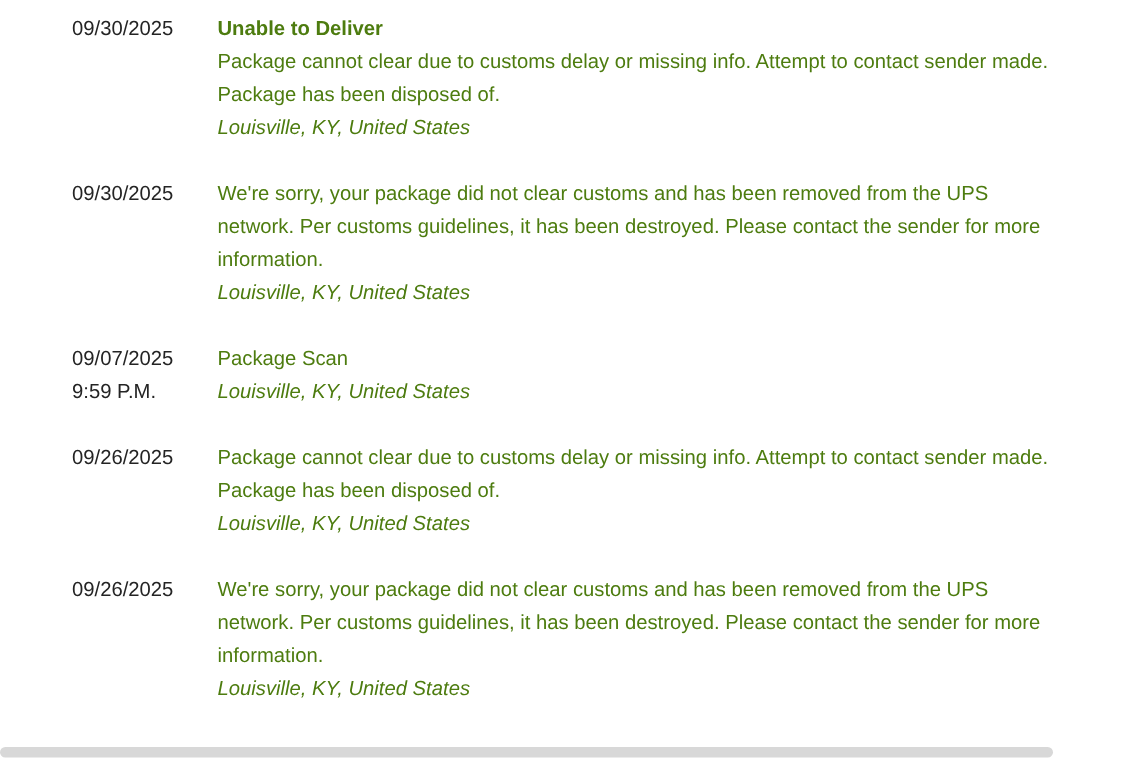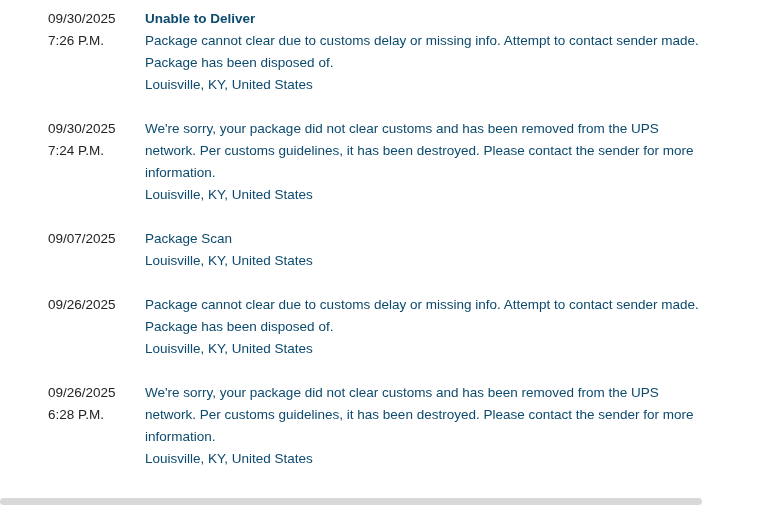--- a/index.html
+++ b/index.html
@@ -43,34 +43,35 @@
   .event-date .time-line {
     display: block;
     white-space: nowrap;
   }
 
   .event-detail {
     flex: 1 1 auto;
     padding-right: 52px;
     font-size: 13.5px;
     line-height: 22px;
-    color: #0c4a6e;
+    color: #4d7c0f;
   }
 
   .event-status {
     font-weight: bold;
     display: block;
   }
 
   .event-desc {
     display: block;
   }
 
   .event-location {
     display: block;
+    font-style: italic;
   }
 
   
   .event-row + .event-row {
     margin-top: 22px;
   }
 
   .first-row {
     padding-top: 8px;
   }
@@ -95,64 +96,62 @@
   }
 </style>
 </head>
 <body>
 
 <div id="tracking-history">
 
   <div class="event-row first-row">
     <div class="event-date">
       <span class="date-line">09/30/2025</span>
-      <span class="time-line">7:26 P.M.</span>
     </div>
     <div class="event-detail">
       <span class="event-status">Unable to Deliver</span>
       <span class="event-desc">Package cannot clear due to customs delay or missing info. Attempt to contact sender made. Package has been disposed of.</span>
       <span class="event-location">Louisville, KY, United States</span>
     </div>
   </div>
 
   <div class="event-row">
     <div class="event-date">
       <span class="date-line">09/30/2025</span>
-      <span class="time-line">7:24 P.M.</span>
     </div>
     <div class="event-detail">
       <span class="event-desc">We're sorry, your package did not clear customs and has been removed from the UPS network. Per customs guidelines, it has been destroyed. Please contact the sender for more information.</span>
       <span class="event-location">Louisville, KY, United States</span>
     </div>
   </div>
 
   <div class="event-row">
     <div class="event-date">
       <span class="date-line">09/07/2025</span>
+      <span class="time-line">9:59 P.M.</span>
     </div>
     <div class="event-detail">
       <span class="event-desc">Package Scan</span>
       <span class="event-location">Louisville, KY, United States</span>
     </div>
   </div>
 
   <div class="event-row">
     <div class="event-date">
       <span class="date-line">09/26/2025</span>
     </div>
     <div class="event-detail">
       <span class="event-desc">Package cannot clear due to customs delay or missing info. Attempt to contact sender made. Package has been disposed of.</span>
       <span class="event-location">Louisville, KY, United States</span>
     </div>
   </div>
 
   <div class="event-row">
     <div class="event-date">
       <span class="date-line">09/26/2025</span>
-      <span class="time-line">6:28 P.M.</span>
     </div>
     <div class="event-detail">
       <span class="event-desc">We're sorry, your package did not clear customs and has been removed from the UPS network. Per customs guidelines, it has been destroyed. Please contact the sender for more information.</span>
       <span class="event-location">Louisville, KY, United States</span>
     </div>
   </div>
 
 </div>
 
 <div class="bottom-strip">

